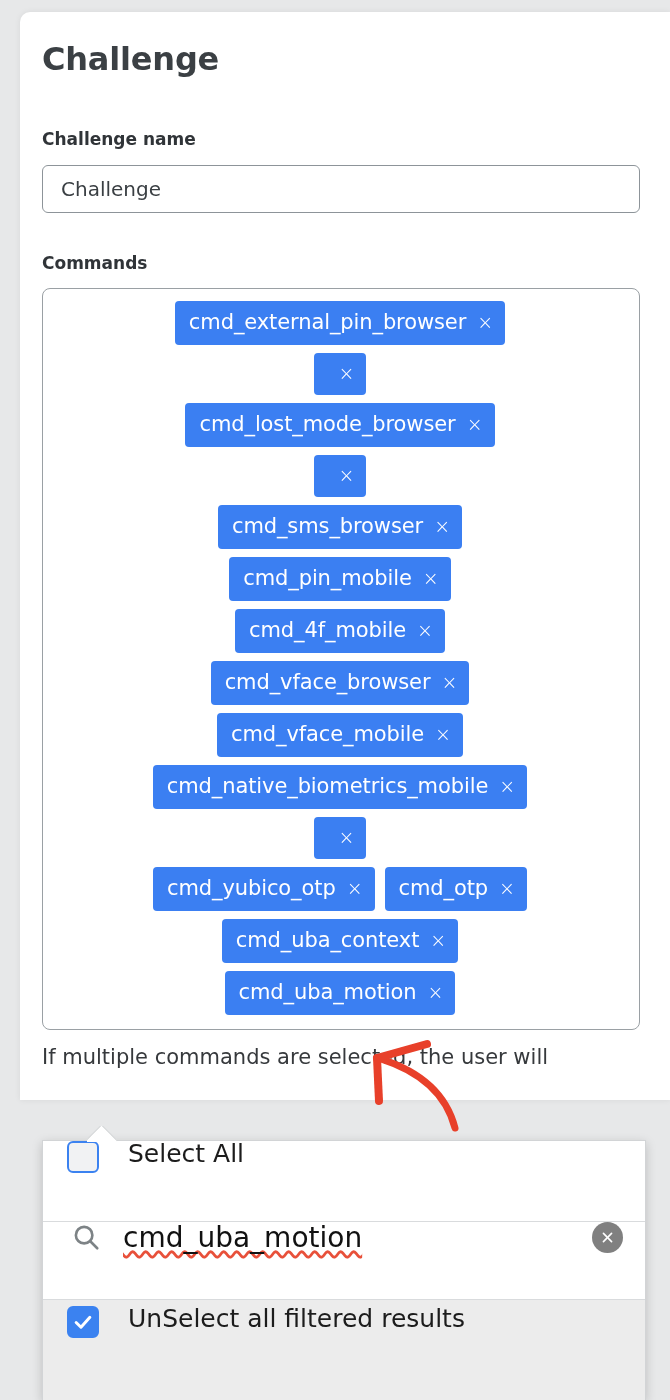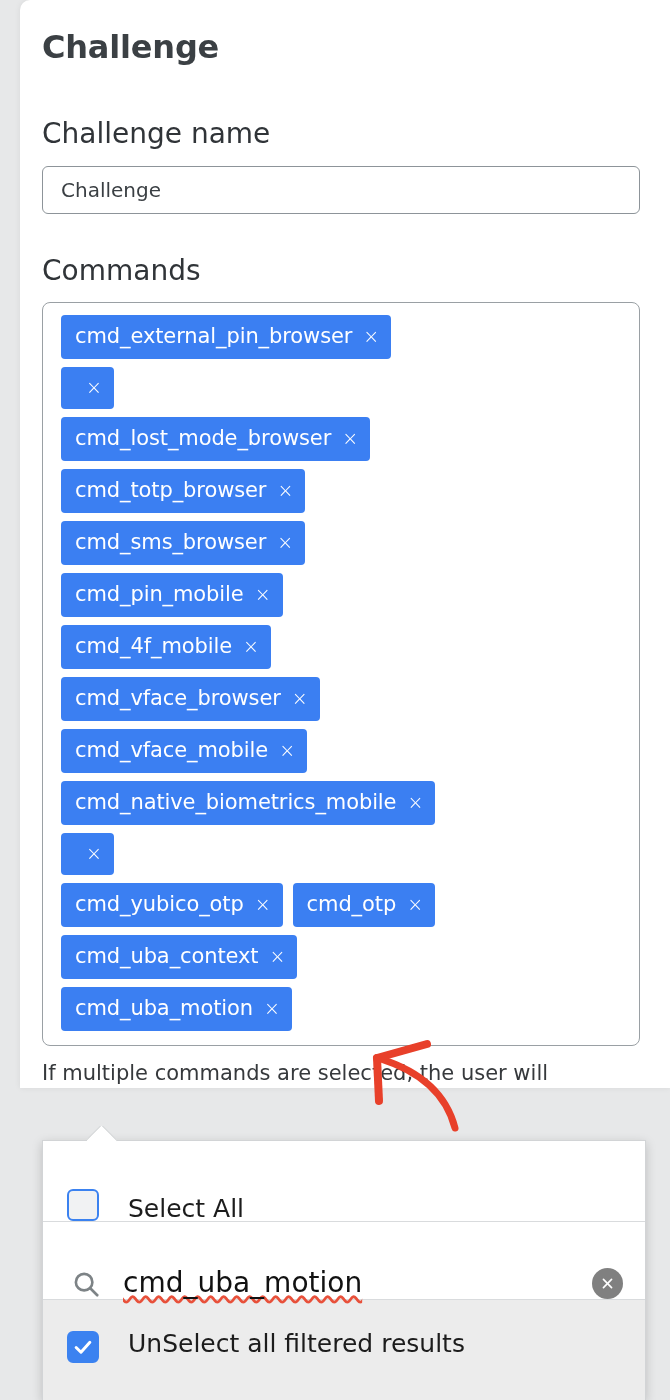--- a/index.html
+++ b/index.html
@@ -19,21 +19,21 @@
   
   .page-bg {
     position: absolute;
     inset: 0;
     background: #e7e8e9;
   }
 
   .card {
     position: absolute;
     left: 20px;
-    top: 0;
+    top: 12px;
     width: 650px;
     height: 1088px;
     background: #ffffff;
     border-top-left-radius: 10px;
     box-shadow: 0 0 6px rgba(0,0,0,0.07);
     overflow: hidden;
   }
 
   .card-inner {
     padding: 30px 10px 0 22px;
@@ -43,23 +43,23 @@
   .page-title {
     font-size: 32px;
     font-weight: bold;
     color: #3b4044;
     letter-spacing: -0.2px;
     line-height: 1.1;
     margin-bottom: 52px;
   }
 
   .field-label {
-    font-size: 28px;
+    font-size: 17px;
     color: #303438;
-    font-weight: 400;
+    font-weight: 700;
     margin-bottom: 15px;
     line-height: 1.2;
   }
 
   
   .text-input {
     width: 598px;
     height: 48px;
     border: 1px solid #8d9499;
     border-radius: 6px;
@@ -80,20 +80,21 @@
     border-radius: 8px;
     padding: 12px 10px 14px 18px;
     background: #fff;
     position: relative;
   }
 
   .chip-row {
     display: flex;
     flex-wrap: nowrap;
     margin-bottom: 8px;
+    justify-content: center;
   }
   .chip-row:last-child { margin-bottom: 0; }
 
   .chip {
     display: inline-flex;
     align-items: center;
     background: #3b7ff2;
     color: #ffffff;
     border-radius: 4px;
     font-size: 21px;
@@ -166,38 +167,38 @@
     width: 22px;
     height: 22px;
     background: #ffffff;
     border-left: 1px solid #cfd1d3;
     border-top: 1px solid #cfd1d3;
     transform: rotate(45deg);
   }
 
   .dd-row {
     display: flex;
-    align-items: flex-end;
+    align-items: flex-start;
     height: 81px;
     padding: 0 22px 0 24px;
     border-bottom: 1px solid #d9dbdd;
     cursor: pointer;
   }
 
   .dd-row-search {
     height: 78px;
     background: #fff;
   }
 
   .dd-row-bottom {
     height: 100px;
     background: #ececec;
     border-bottom: none;
     align-items: flex-start;
-    padding-top: 31px;
+    padding-top: 6px;
   }
 
   
   .cb {
     width: 32px;
     height: 32px;
     border-radius: 6px;
     flex: 0 0 auto;
     display: inline-flex;
     align-items: center;
@@ -295,21 +296,20 @@
           </span>
         </div>
         <div class="chip-row">
           <span class="chip">
             <span class="chip-label">cmd_lost_mode_browser</span>
             <span class="chip-x">×</span>
           </span>
         </div>
         <div class="chip-row">
           <span class="chip">
-            <span class="chip-label">cmd_totp_browser</span>
             <span class="chip-x">×</span>
           </span>
         </div>
         <div class="chip-row">
           <span class="chip">
             <span class="chip-label">cmd_sms_browser</span>
             <span class="chip-x">×</span>
           </span>
         </div>
         <div class="chip-row">

